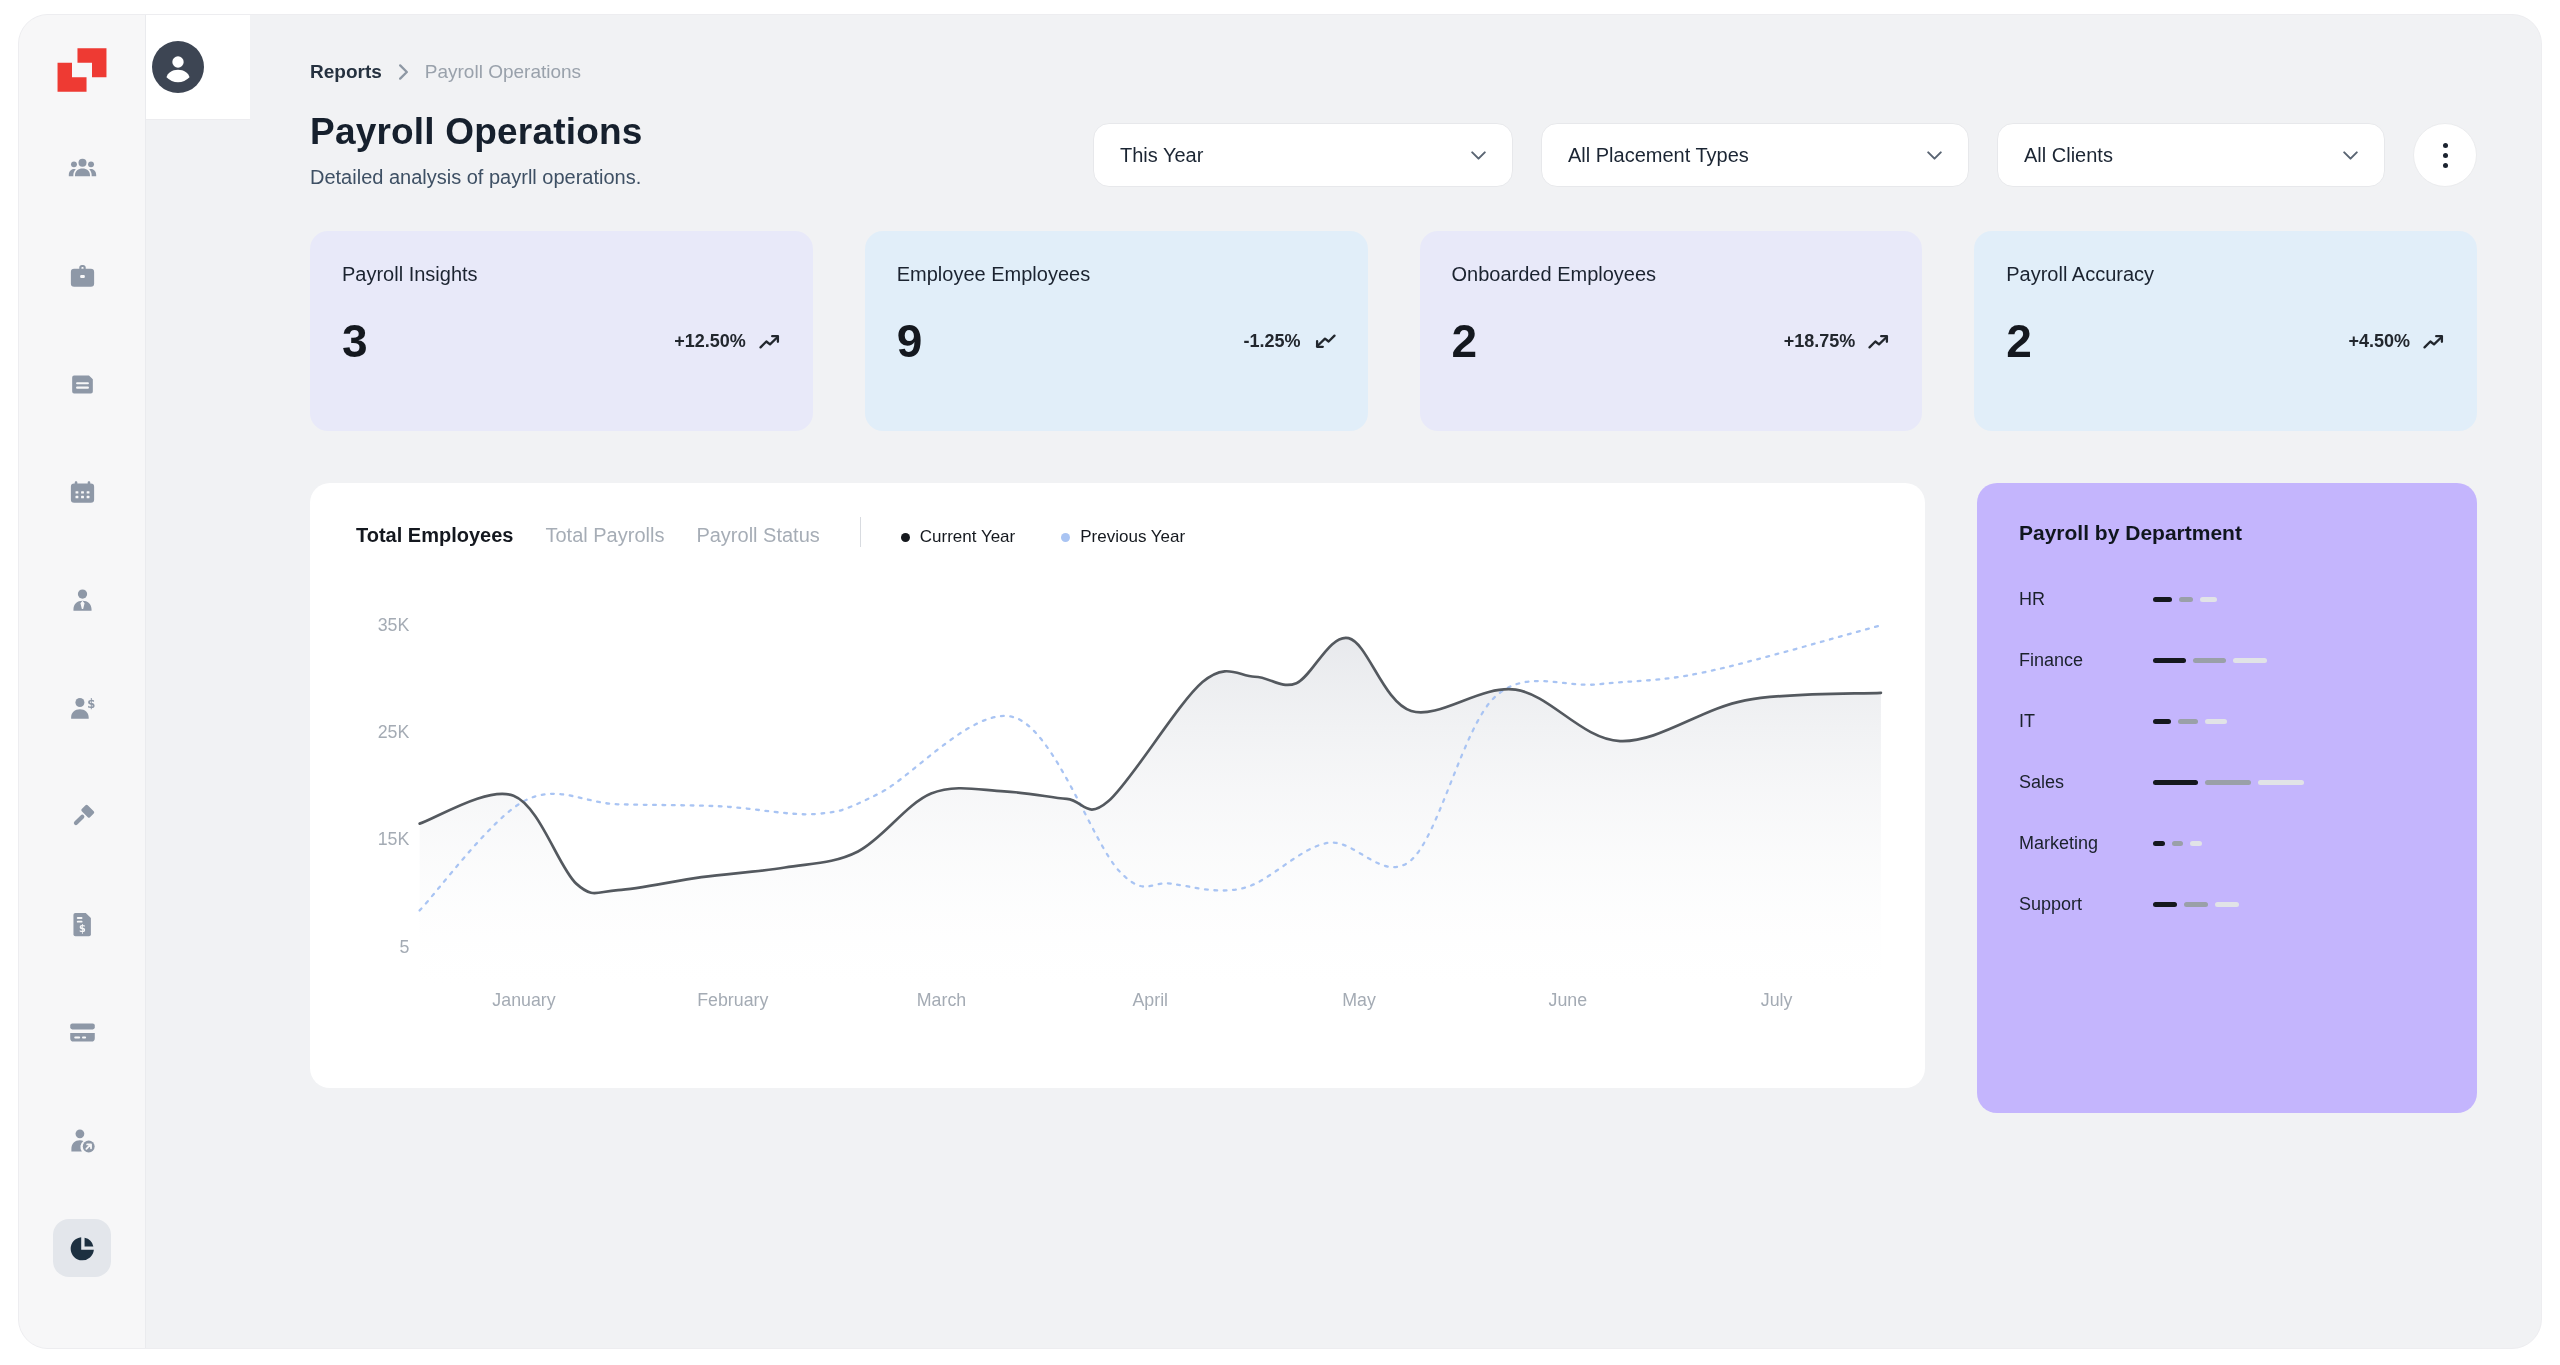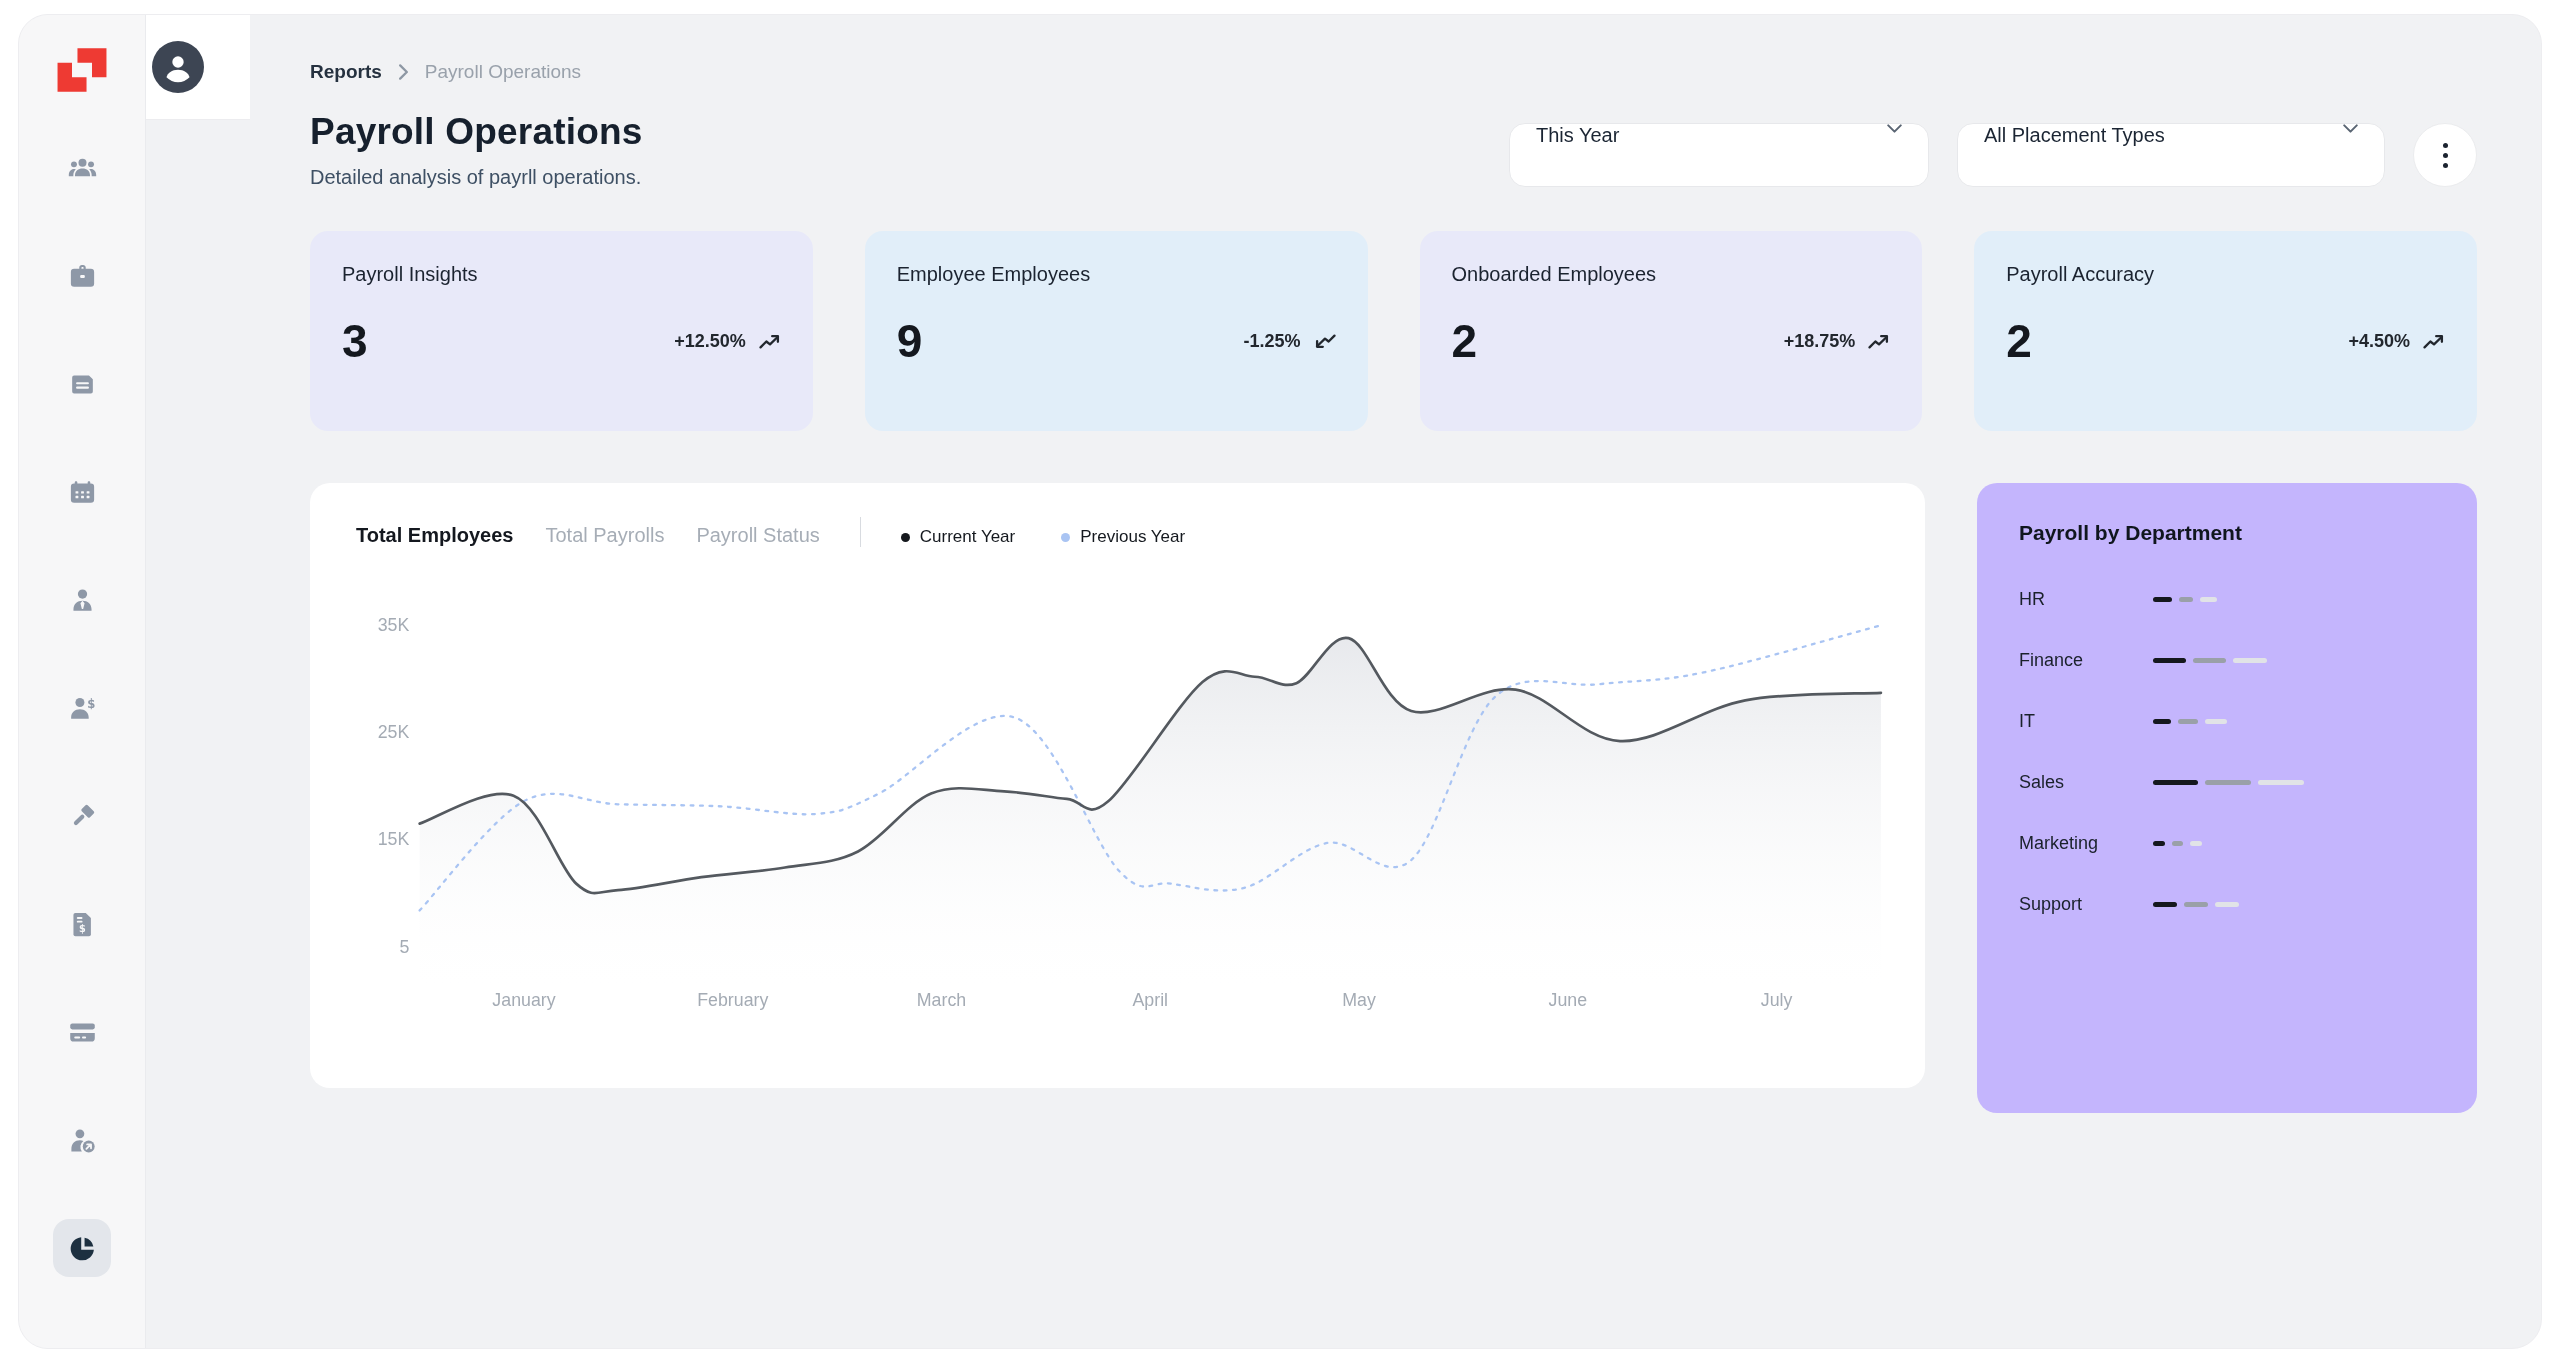--- a/index.html
+++ b/index.html
@@ -25,21 +25,21 @@
   
   .breadcrumb{display:flex;align-items:center;gap:16px;font-size:19px;}
   .crumb-root{color:#25313f;font-weight:600;cursor:pointer;}
   .crumb-sep{display:flex;align-items:center;color:#8e98a4;}
   .crumb-current{color:#99a1ab;}
   
   .header-row{display:flex;justify-content:space-between;align-items:flex-end;margin-top:28px;}
   .page-title{font-size:37px;font-weight:600;color:#16202d;letter-spacing:.2px;}
   .page-subtitle{font-size:20px;color:#3e5064;margin-top:13px;}
   .filters{display:flex;gap:28px;align-items:center;margin-bottom:2px;}
-  .select{height:64px;background:#fff;border:1px solid #e7e8eb;border-radius:16px;display:flex;align-items:flex-start;
+  .select{height:64px;background:#fff;border:1px solid #e7e8eb;border-radius:16px;display:flex;align-items:center;
           justify-content:space-between;padding:0 26px;font-size:20px;color:#1b2533;cursor:pointer;box-sizing:border-box;}
   .w1{width:420px}.w2{width:428px}.w3{width:388px}
   .kebab{width:62px;height:62px;border-radius:50%;background:#fff;border:1px solid #ebecee;display:flex;
          flex-direction:column;gap:5px;align-items:center;justify-content:center;cursor:pointer;}
   .kebab i{width:5px;height:5px;border-radius:50%;background:#1c2430;}
   
   .stats{display:grid;grid-template-columns:repeat(4,1fr);gap:52px;margin-top:42px;}
   .stat-card{height:200px;border-radius:18px;padding:32px 32px;box-sizing:border-box;}
   .bg-lav{background:#e8e9f9;}
   .bg-blue{background:#e1eef9;}
@@ -200,20 +200,26 @@
           </div>
           <div class="filters">
             <div class="select w1">
               <span>This Year</span>
               <svg width="15" height="9" viewBox="0 0 12 7" fill="none" stroke="#5a6573" stroke-width="1.6" stroke-linecap="round" stroke-linejoin="round">
                   <path d="M1 1l5 5 5-5"></path>
                 </svg>
             </div>
             <div class="select w2">
               <span>All Placement Types</span>
+              <svg width="15" height="9" viewBox="0 0 12 7" fill="none" stroke="#5a6573" stroke-width="1.6" stroke-linecap="round" stroke-linejoin="round">
+                  <path d="M1 1l5 5 5-5"></path>
+                </svg>
+            </div>
+            <div class="select w3">
+              <span>All Clients</span>
               <svg width="15" height="9" viewBox="0 0 12 7" fill="none" stroke="#5a6573" stroke-width="1.6" stroke-linecap="round" stroke-linejoin="round">
                   <path d="M1 1l5 5 5-5"></path>
                 </svg>
             </div>
             <div class="kebab">
               <i></i>
                 <i></i>
                 <i></i>
             </div>
           </div>

